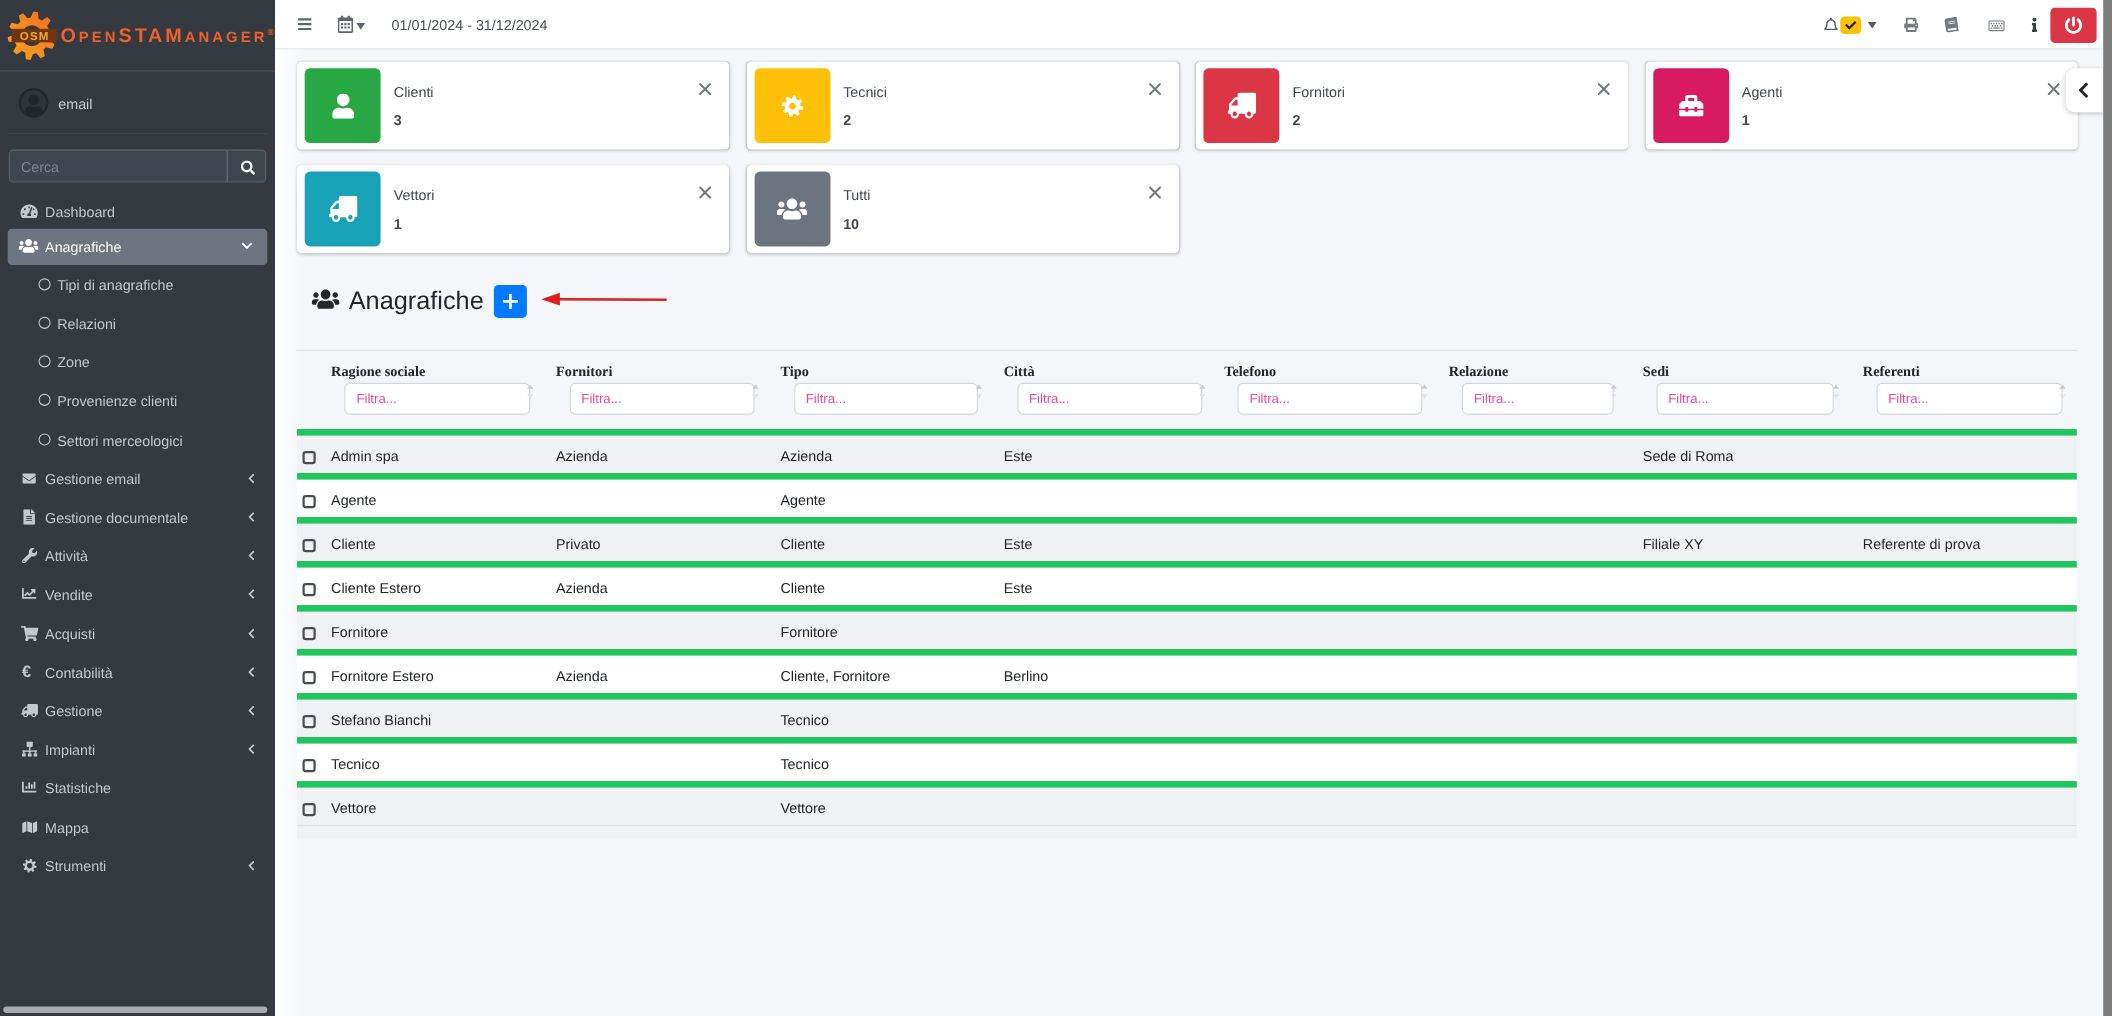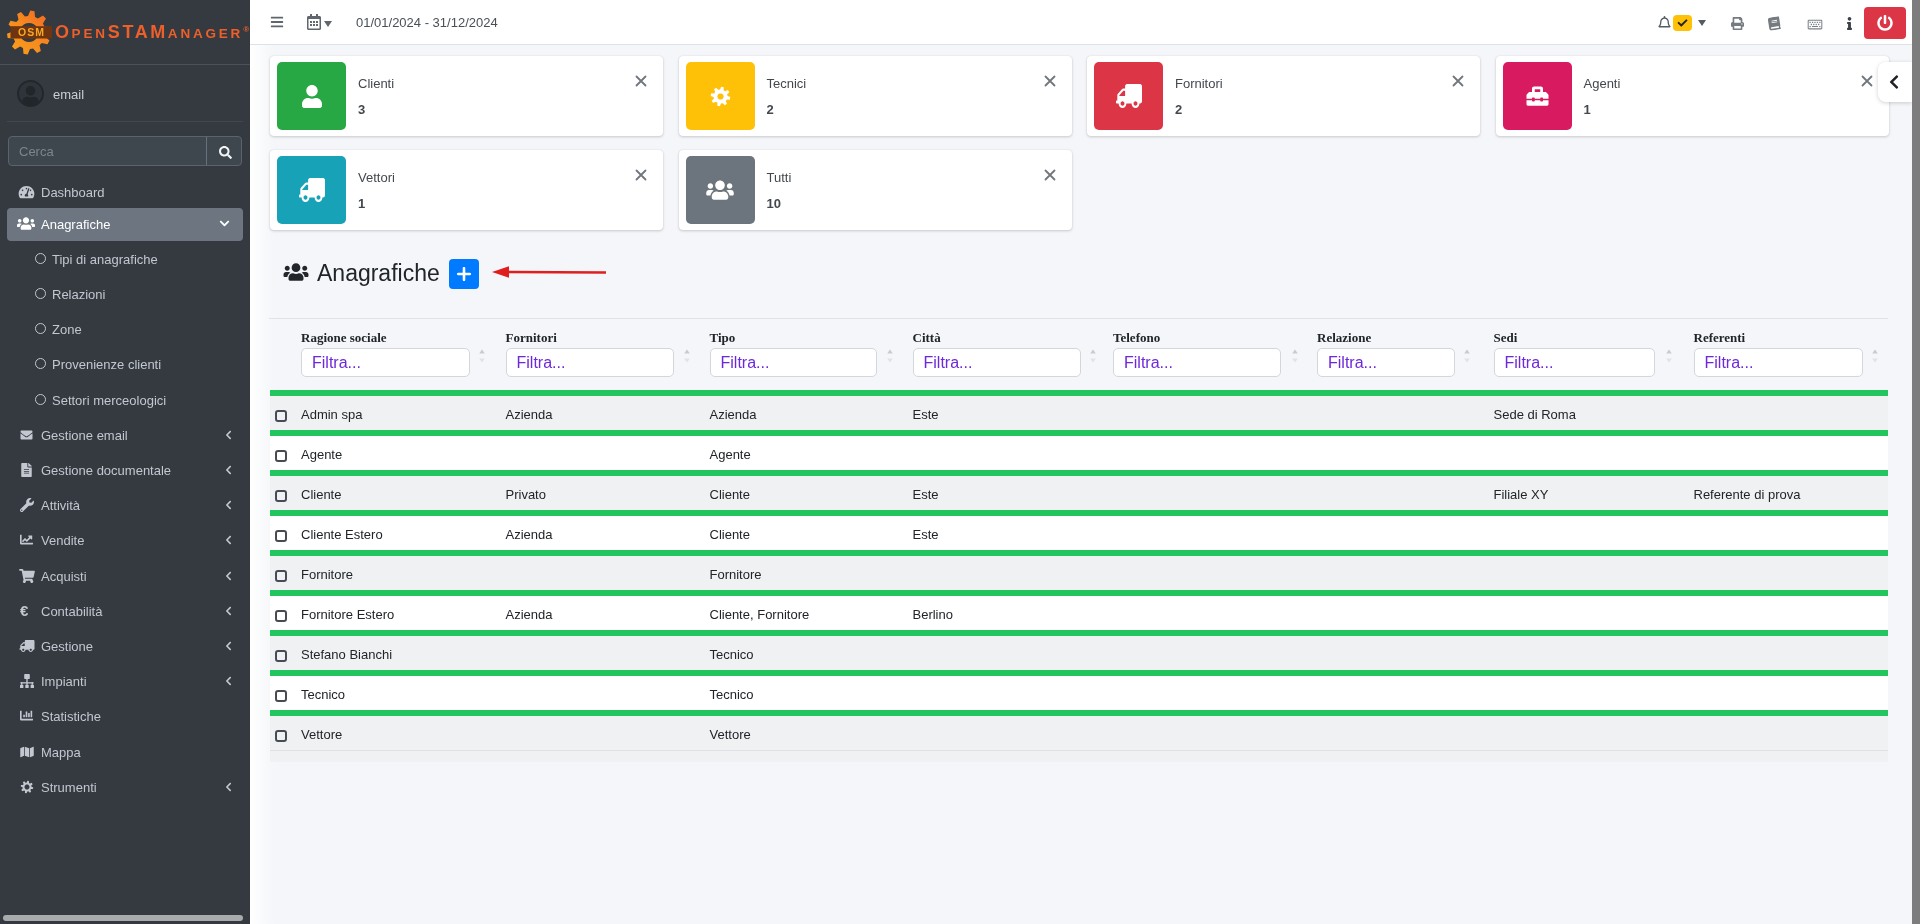--- a/index.html
+++ b/index.html
@@ -35,21 +35,21 @@
 
 
 .card { position:absolute; width:393px; height:80px; background:#fff; border-radius:4px; box-shadow:0 0 1px rgba(0,0,0,.13), 0 1px 3px rgba(0,0,0,.18); }
 .cicon { position:absolute; left:7px; top:6px; width:69px; height:68px; border-radius:5px; display:flex; align-items:center; justify-content:center; }
 .ctitle { position:absolute; left:88px; top:20px; font-size:13px; color:#43484e; }
 .cval { position:absolute; left:88px; top:46px; font-size:13px; font-weight:bold; color:#43484e; }
 .cx { position:absolute; left:363px; top:17px; width:16px; height:16px; color:#70767c; }
 
 
 .th { position:absolute; font-size:13px; font-weight:bold; color:#212529; top:330px;font-family:Liberation Serif, serif; }
-.filt { position:absolute; top:348px; height:29px; background:#fff; border:1px solid #d3d7dc; border-radius:5px; font-size:16px; color:#6d28d9; line-height:27px; padding-left:10px; }
+.filt { position:absolute; top:348px; height:29px; background:#fff; border:1px solid #d3d7dc; border-radius:5px; font-size:12px; color:#ec4899; line-height:27px; padding-left:10px;margin-left:12px; }
 .sorts { position:absolute; top:348px; width:8px; height:16px; }
 .row { position:absolute; left:270px; width:1618px; height:52px; border-top:6px solid #22c55e; background:#fff; }
 .row.odd { background:#f0f1f2; }
 .cell { position:absolute; top:11px; font-size:13px; color:#212529; }
 .cb { position:absolute; left:5px; top:14px; width:12px; height:12px; border:2px solid #464c52; border-radius:3px; }
 
 
 #rtab { position:absolute; left:1878px; top:62px; width:34px; height:40px; background:#fff; border-radius:8px 0 0 8px; box-shadow:0 1px 4px rgba(0,0,0,.18); }
 #vscroll { position:absolute; left:1912px; top:0; width:8px; height:924px; background:#7d7d7d; }
 </style>

